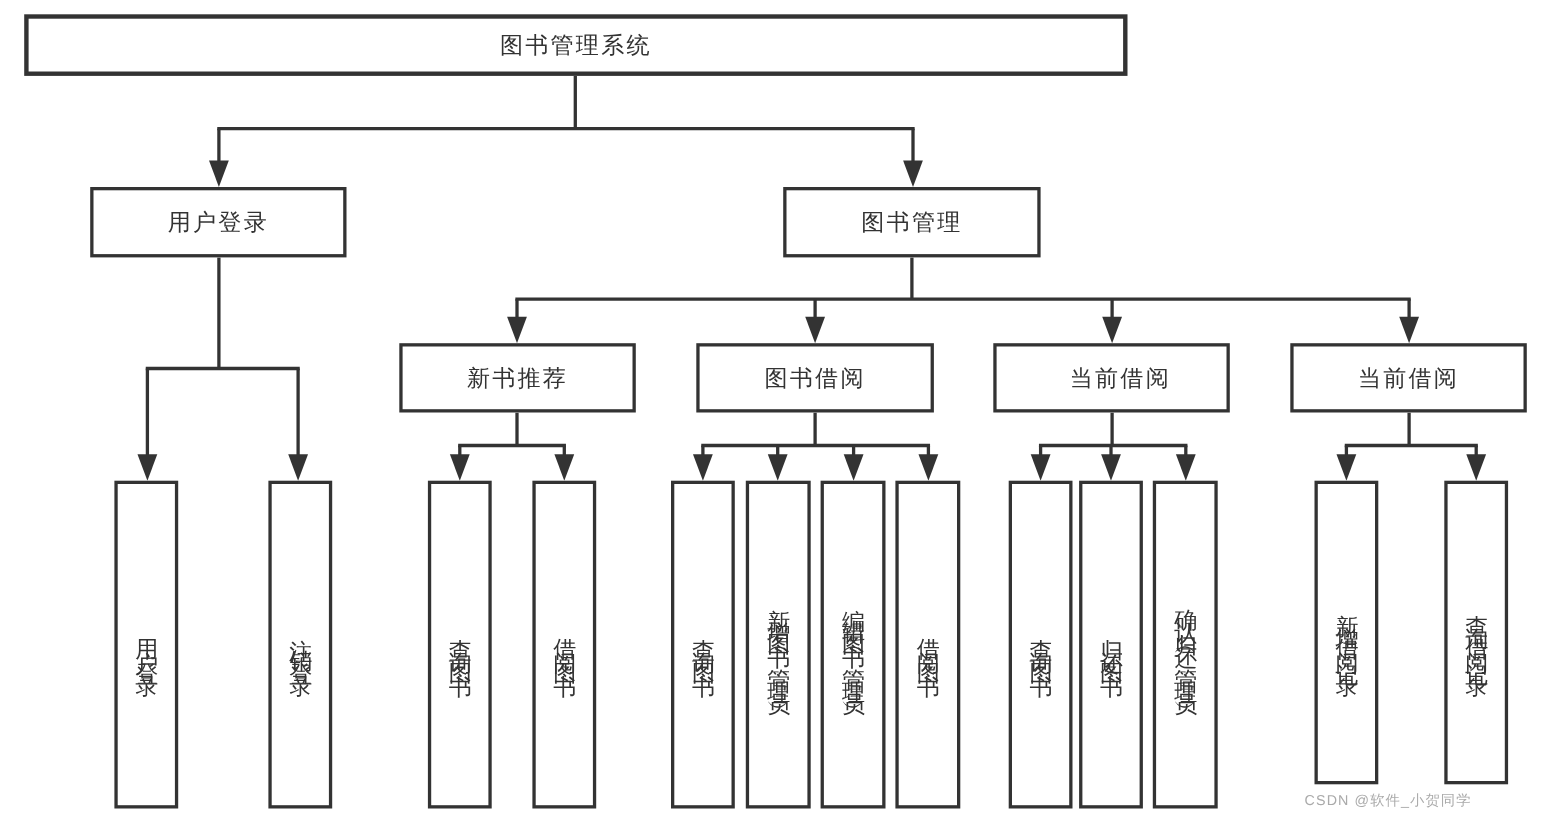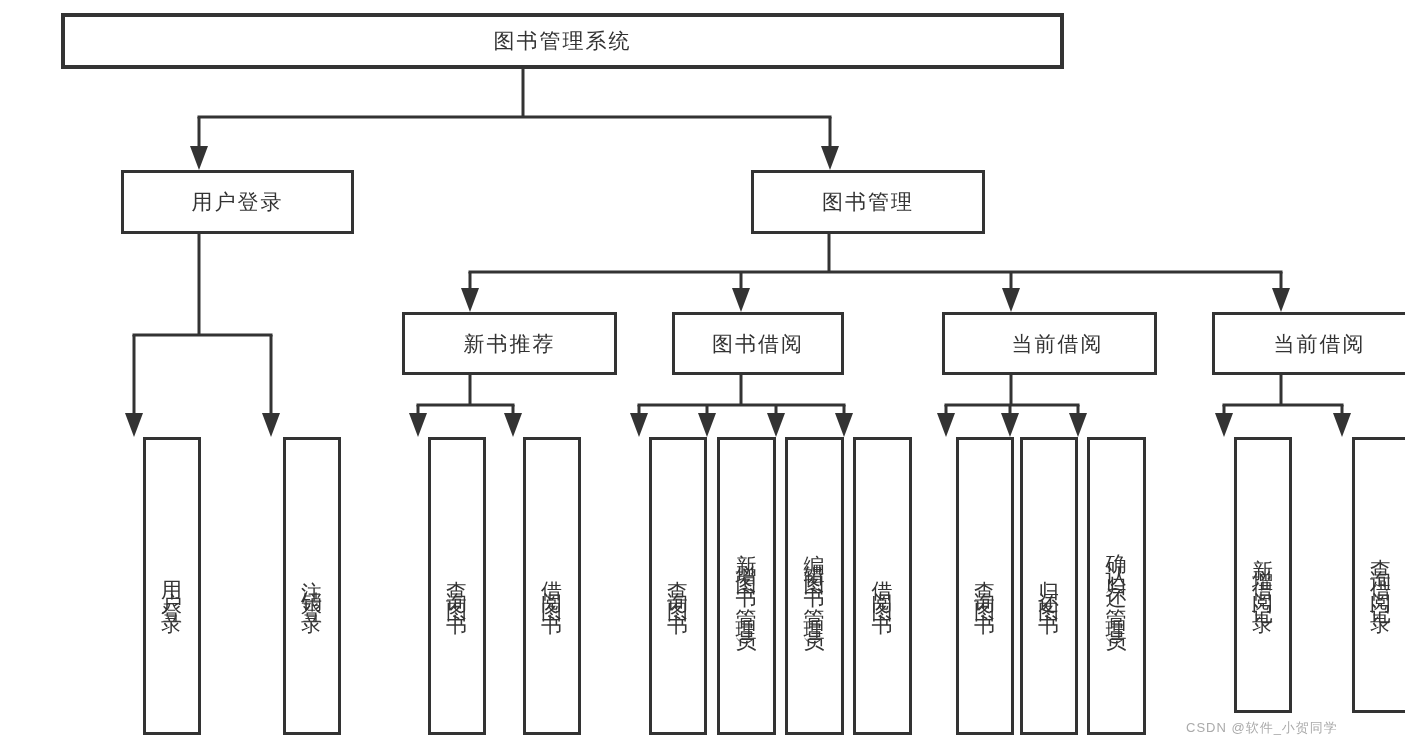--- a/index.html
+++ b/index.html
@@ -20,21 +20,20 @@
     position: absolute;
     box-sizing: border-box;
     background: #ffffff;
     border: 3px solid #333333;
     color: #333333;
     display: flex;
     align-items: center;
     justify-content: center;
     z-index: 2;
     font-size: 21px;
-    margin-left: 39px;
   }
   .hnode { letter-spacing: 2px; }
   .root  { border-width: 4px; }
   .vnode {
     writing-mode: vertical-rl;
     text-orientation: mixed;
     letter-spacing: 11px;
     line-height: 1;
   }
   #watermark {
@@ -127,21 +126,21 @@
   <div class="node hnode" style="left:82px; top:170px; width:233px; height:64px;">
     <span>用户登录</span>
   </div>
   <div class="node hnode" style="left:363px; top:312px; width:215px; height:63px;">
     <span>新书推荐</span>
   </div>
 
   <div class="node hnode" style="left:712px; top:170px; width:234px; height:64px;">
     <span>图书管理</span>
   </div>
-  <div class="node hnode" style="left:633px; top:312px; width:172px; height:63px;">
+  <div class="node hnode" style="left:633px; top:312px; width:216px; height:63px;">
     <span>图书借阅</span>
   </div>
   <div class="node hnode" style="left:903px; top:312px; width:215px; height:63px;padding-left:16px;">
     <span>当前借阅</span>
   </div>
   <div class="node hnode" style="left:1173px; top:312px; width:215px; height:63px;">
     <span>当前借阅</span>
   </div>
 
   <div class="node vnode" style="left:104px; top:437px; width:58px; height:298px;">

